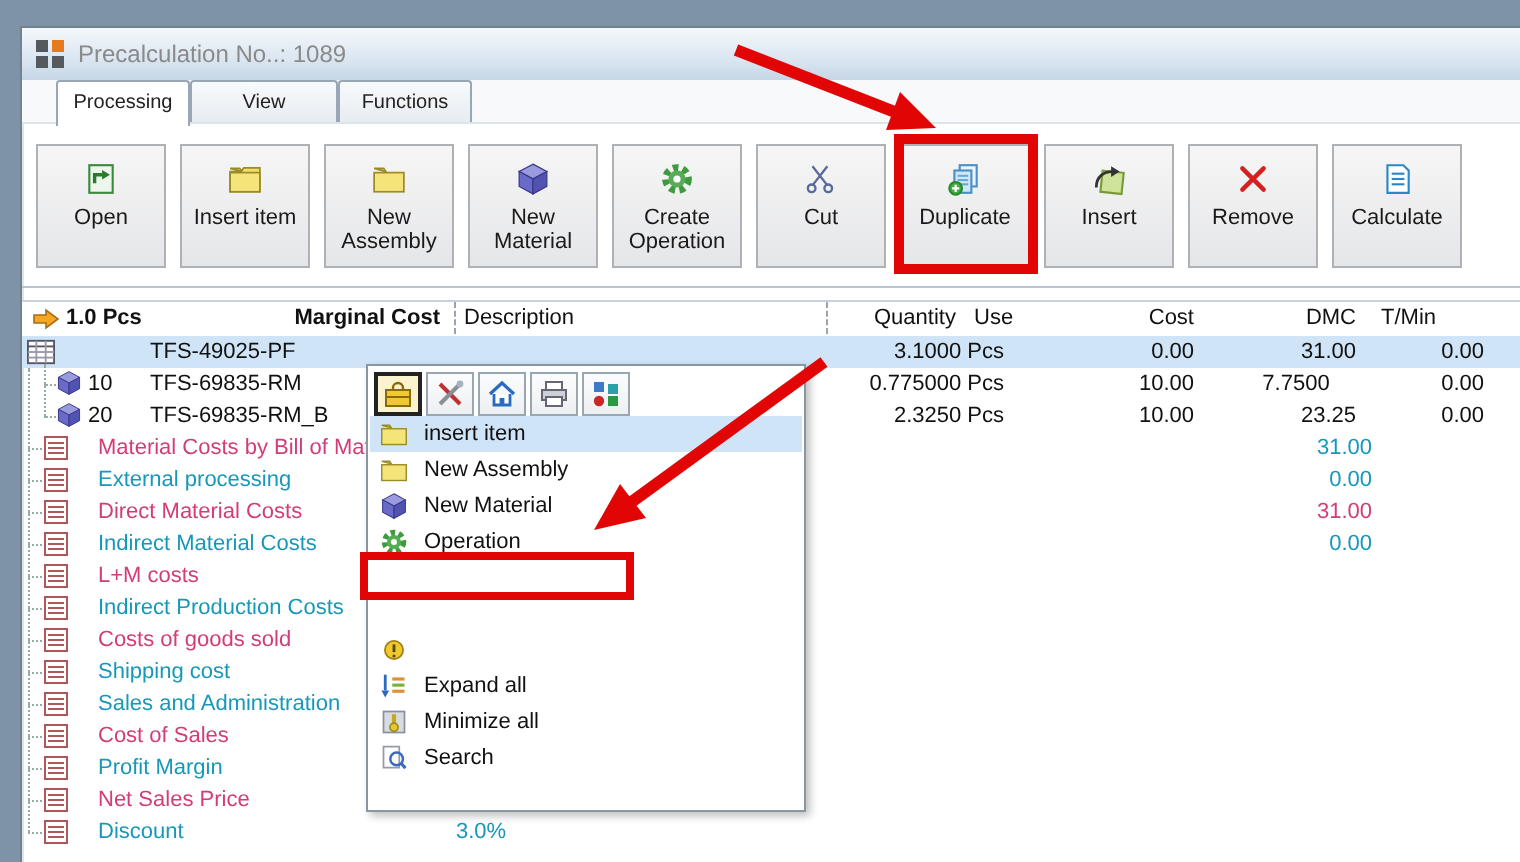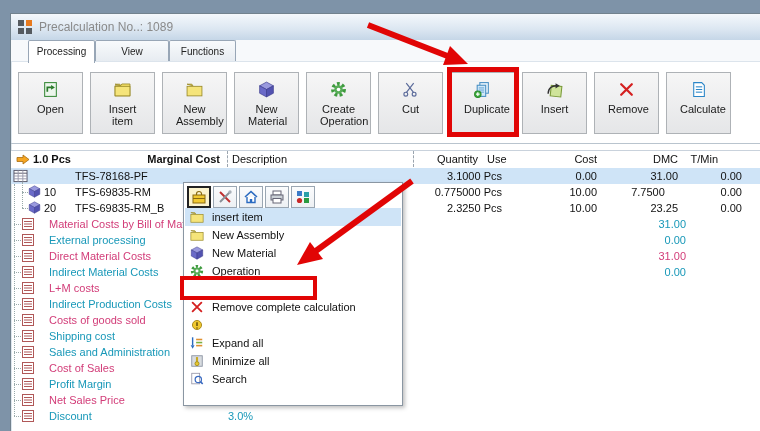--- a/index.html
+++ b/index.html
@@ -27,21 +27,21 @@
     background:linear-gradient(#f8fafc,#e7ecf1);border:1px solid #98a6b6;border-bottom:none;
     border-radius:2px 2px 0 0;box-sizing:border-box;}
   .tab.active{background:#fff;height:23px;z-index:2;}
 
   
   .toolbar-area{left:12px;top:62px;width:748px;height:81px;background:#fff;}
   .sep1{left:11px;top:143px;width:749px;height:1px;background:#b9c4ce;}
   .btn{top:72px;width:65px;height:62px;box-sizing:border-box;background:linear-gradient(#f6f6f6,#e5e6e8);
     border:1px solid #aeb2b6;text-align:center;font-size:11px;color:#1a1a1a;}
   .btn .bicon{display:block;width:17px;height:17px;margin:8px auto 3px;}
-  .btn .blabel{display:block;line-height:12px;padding:2px 13px 0;text-align:center;}
+  .btn .blabel{display:block;line-height:12px;padding:2px 1px 0;text-align:center;}
 
   
   .grid-header{left:11px;top:150px;width:749px;height:18px;background:#fff;
     border-top:1px solid #c9d2dc;box-sizing:border-box;}
   .hcell{top:152px;height:22px;line-height:15px;font-size:11px;color:#111;}
   .hb{font-weight:bold;}
   .vdash{top:151px;height:16px;width:0;border-left:1px dashed #9aa4ae;}
 
   .cell{height:16px;line-height:16px;font-size:11px;color:#111;white-space:nowrap;}
   .rowband{left:11px;width:749px;height:16px;}
@@ -218,21 +218,21 @@
 
   <div class="abs rowband sel" style="top:168px;"></div>
   <svg class="abs" style="left:13px;top:169px;width:15px;height:14px;" viewBox="0 0 16 15">
     <rect x="1" y="1.5" width="14" height="12" fill="#fff" stroke="#556"></rect>
     <line x1="1" y1="4.5" x2="15" y2="4.5" stroke="#556"></line>
     <line x1="5.5" y1="1.5" x2="5.5" y2="13.5" stroke="#99a"></line>
       <line x1="10.5" y1="1.5" x2="10.5" y2="13.5" stroke="#99a"></line>
     <line x1="1" y1="7.5" x2="15" y2="7.5" stroke="#99a"></line>
       <line x1="1" y1="10.5" x2="15" y2="10.5" stroke="#99a"></line>
     </svg>
-  <div class="abs cell" style="left:75px;top:168px;">TFS-78168-PF</div>
+  <div class="abs cell" style="left:75px;top:168px;">TFS-49025-PF</div>
   <div class="abs cell" style="left:233px;top:180px;">Phantom Assembly / Normal</div>
   <div class="abs cell ralign" style="right:258px;top:168px;width:90px;">3.1000 Pcs</div>
   <div class="abs cell ralign" style="right:163px;top:168px;width:60px;">0.00</div>
   <div class="abs cell ralign" style="right:82px;top:168px;width:60px;">31.00</div>
   <div class="abs cell ralign" style="right:18px;top:168px;width:60px;">0.00</div>
 
   <div class="abs treevert2"></div>
   <div class="abs stub2" style="left:22px;top:192px;"></div>
   <div class="abs stub2" style="left:22px;top:208px;"></div>
   <div class="abs treevert"></div>
@@ -468,26 +468,20 @@
       <span class="mi-label">New Material</span>
       </div>
     <div class="menu-item" style="top:79px;">
       <svg class="mi-icon" viewBox="0 0 16 16">
         <circle cx="8" cy="8" r="5.2" fill="none" stroke="#3f9b3f" stroke-width="3.6" stroke-dasharray="2.5 2"></circle>
         <circle cx="8" cy="8" r="4" fill="#57ad57"></circle>
           <circle cx="8" cy="8" r="1.7" fill="#fff"></circle>
         </svg>
       <span class="mi-label">Operation</span>
       </div>
-    <div class="menu-item" style="top:115px;">
-      <svg class="mi-icon" viewBox="0 0 16 16">
-        <path d="M3 3 L13 13 M13 3 L3 13" stroke="#d42020" stroke-width="2.1" stroke-linecap="round" fill="none"></path>
-        </svg>
-      <span class="mi-label">Remove complete calculation</span>
-      </div>
     <div class="menu-item" style="top:133px;">
       <svg class="mi-icon" viewBox="0 0 16 16">
         <circle cx="8" cy="8" r="5.2" fill="#f0c830" stroke="#a08010"></circle>
         <path d="M8 4.8 v4.4" stroke="#5a4608" stroke-width="1.6"></path>
           <circle cx="8" cy="11.4" r="0.9" fill="#5a4608"></circle>
         </svg>
       </div>
     <div class="menu-item" style="top:151px;">
       <svg class="mi-icon" viewBox="0 0 16 16">
         <path d="M3 1.5 v9" stroke="#2a6ac0" stroke-width="1.6" fill="none"></path>

